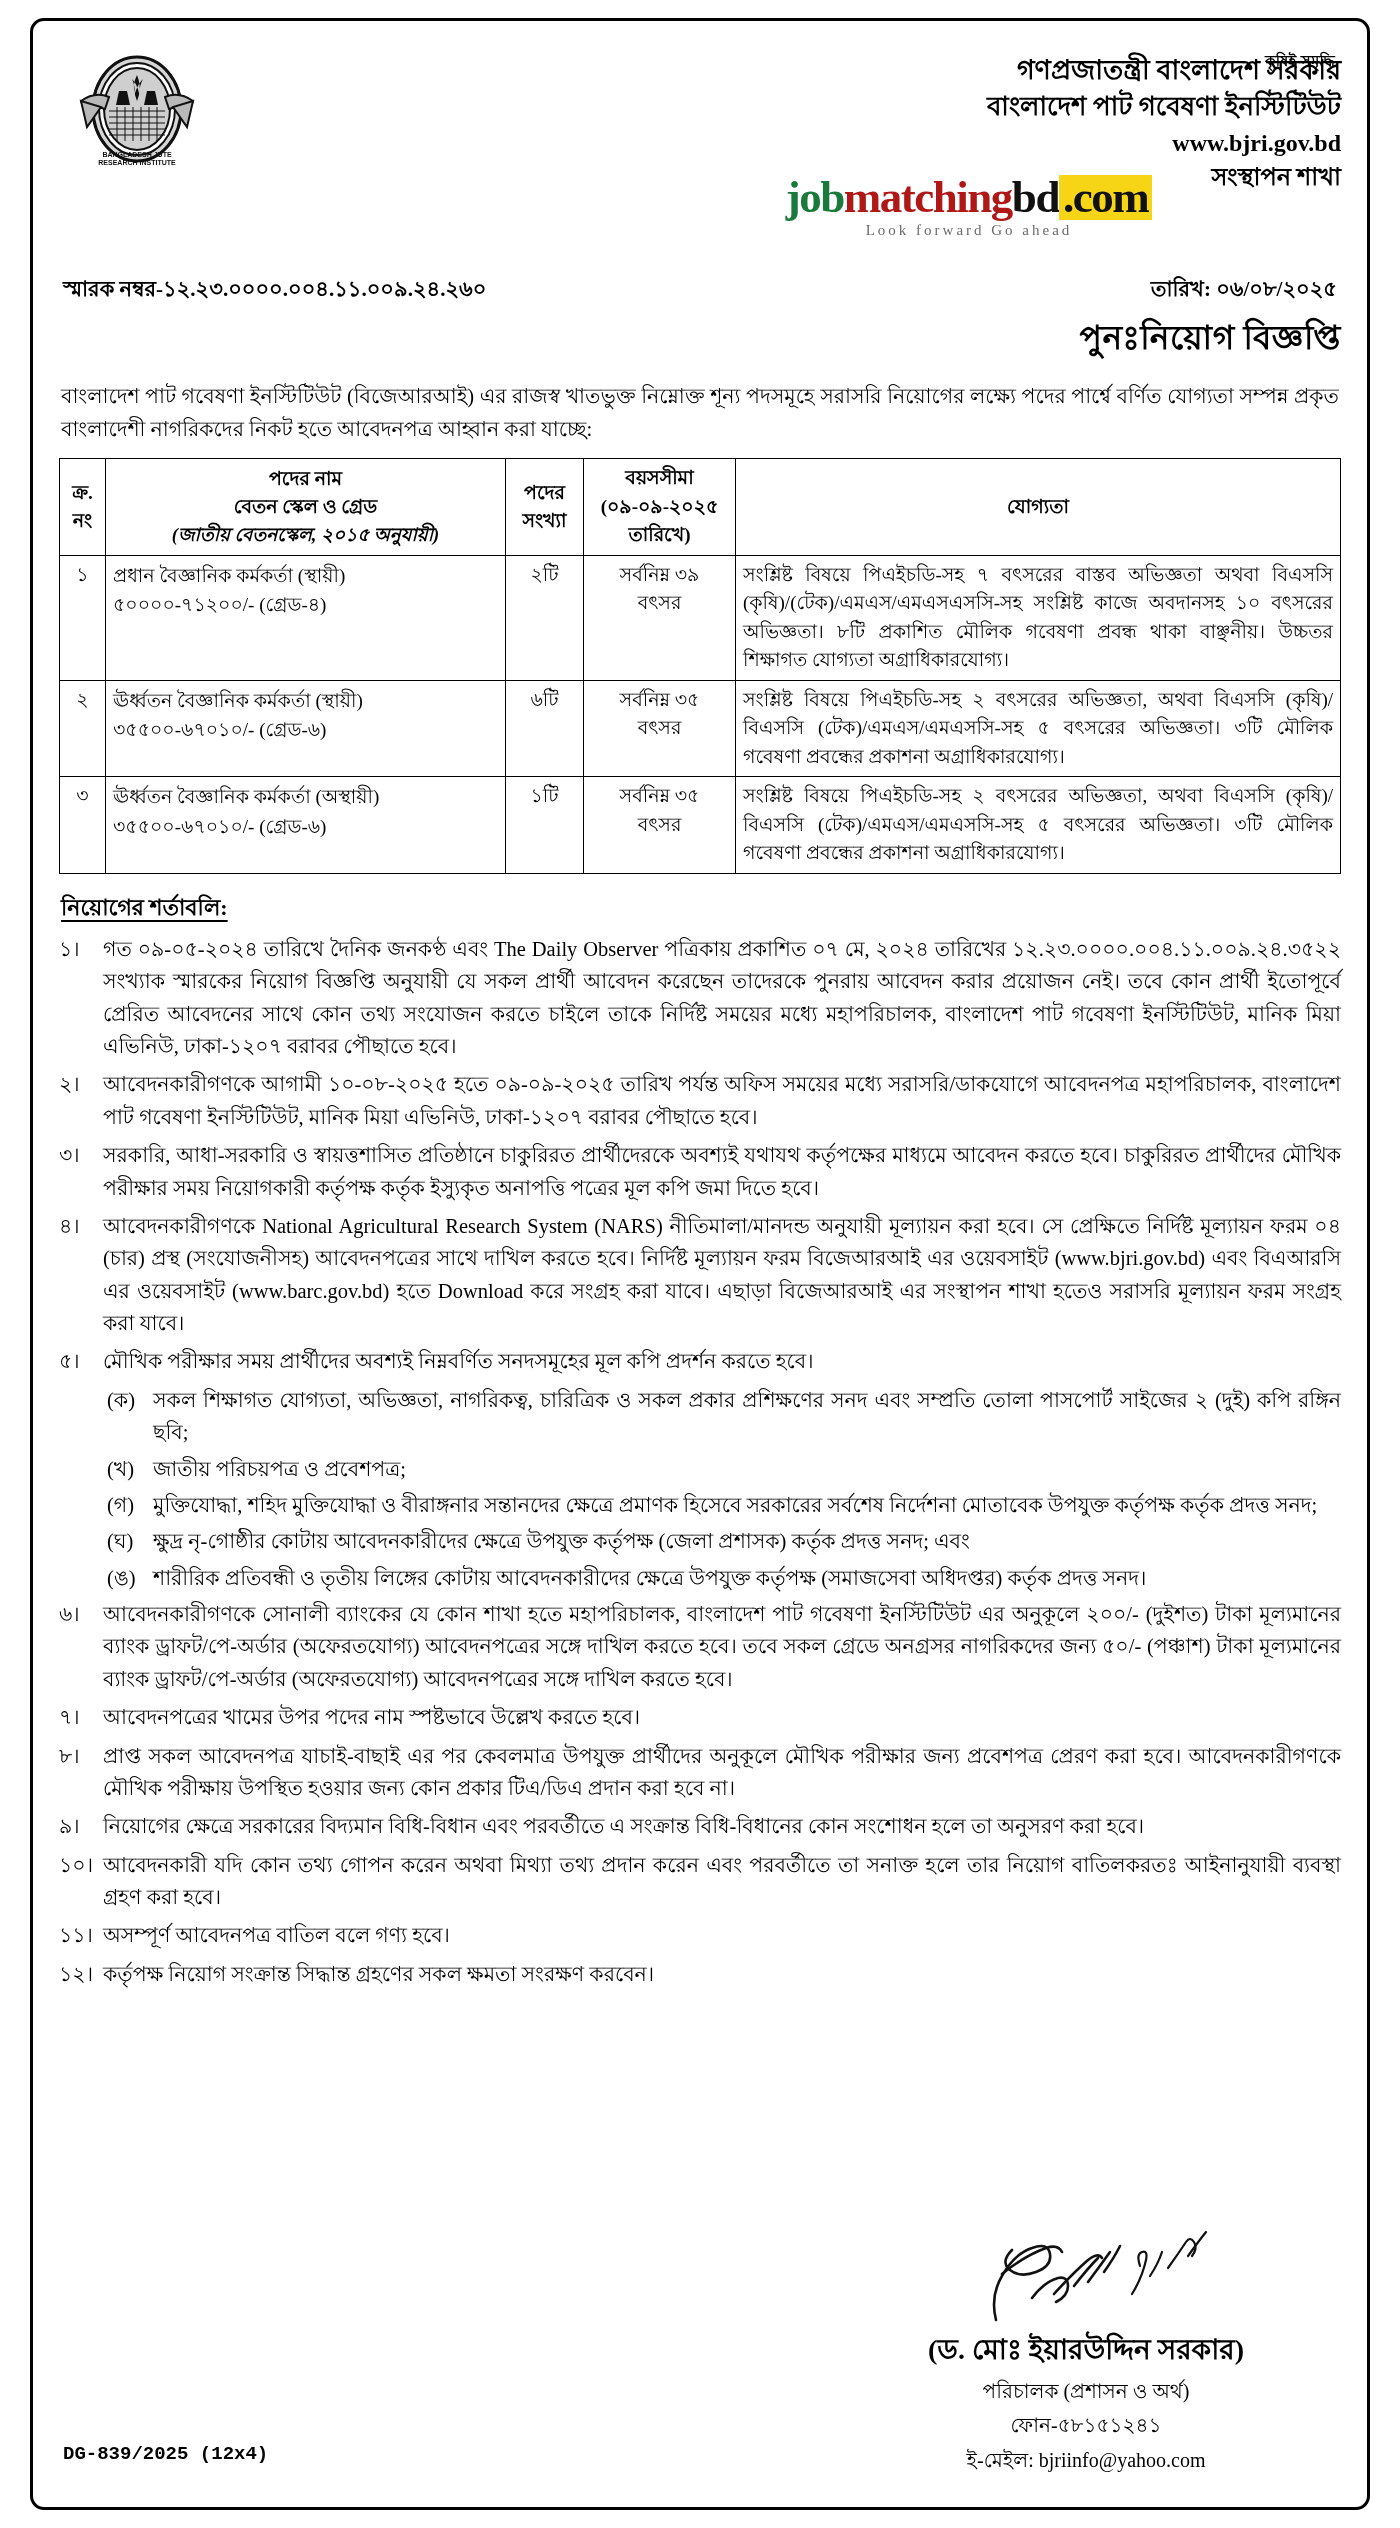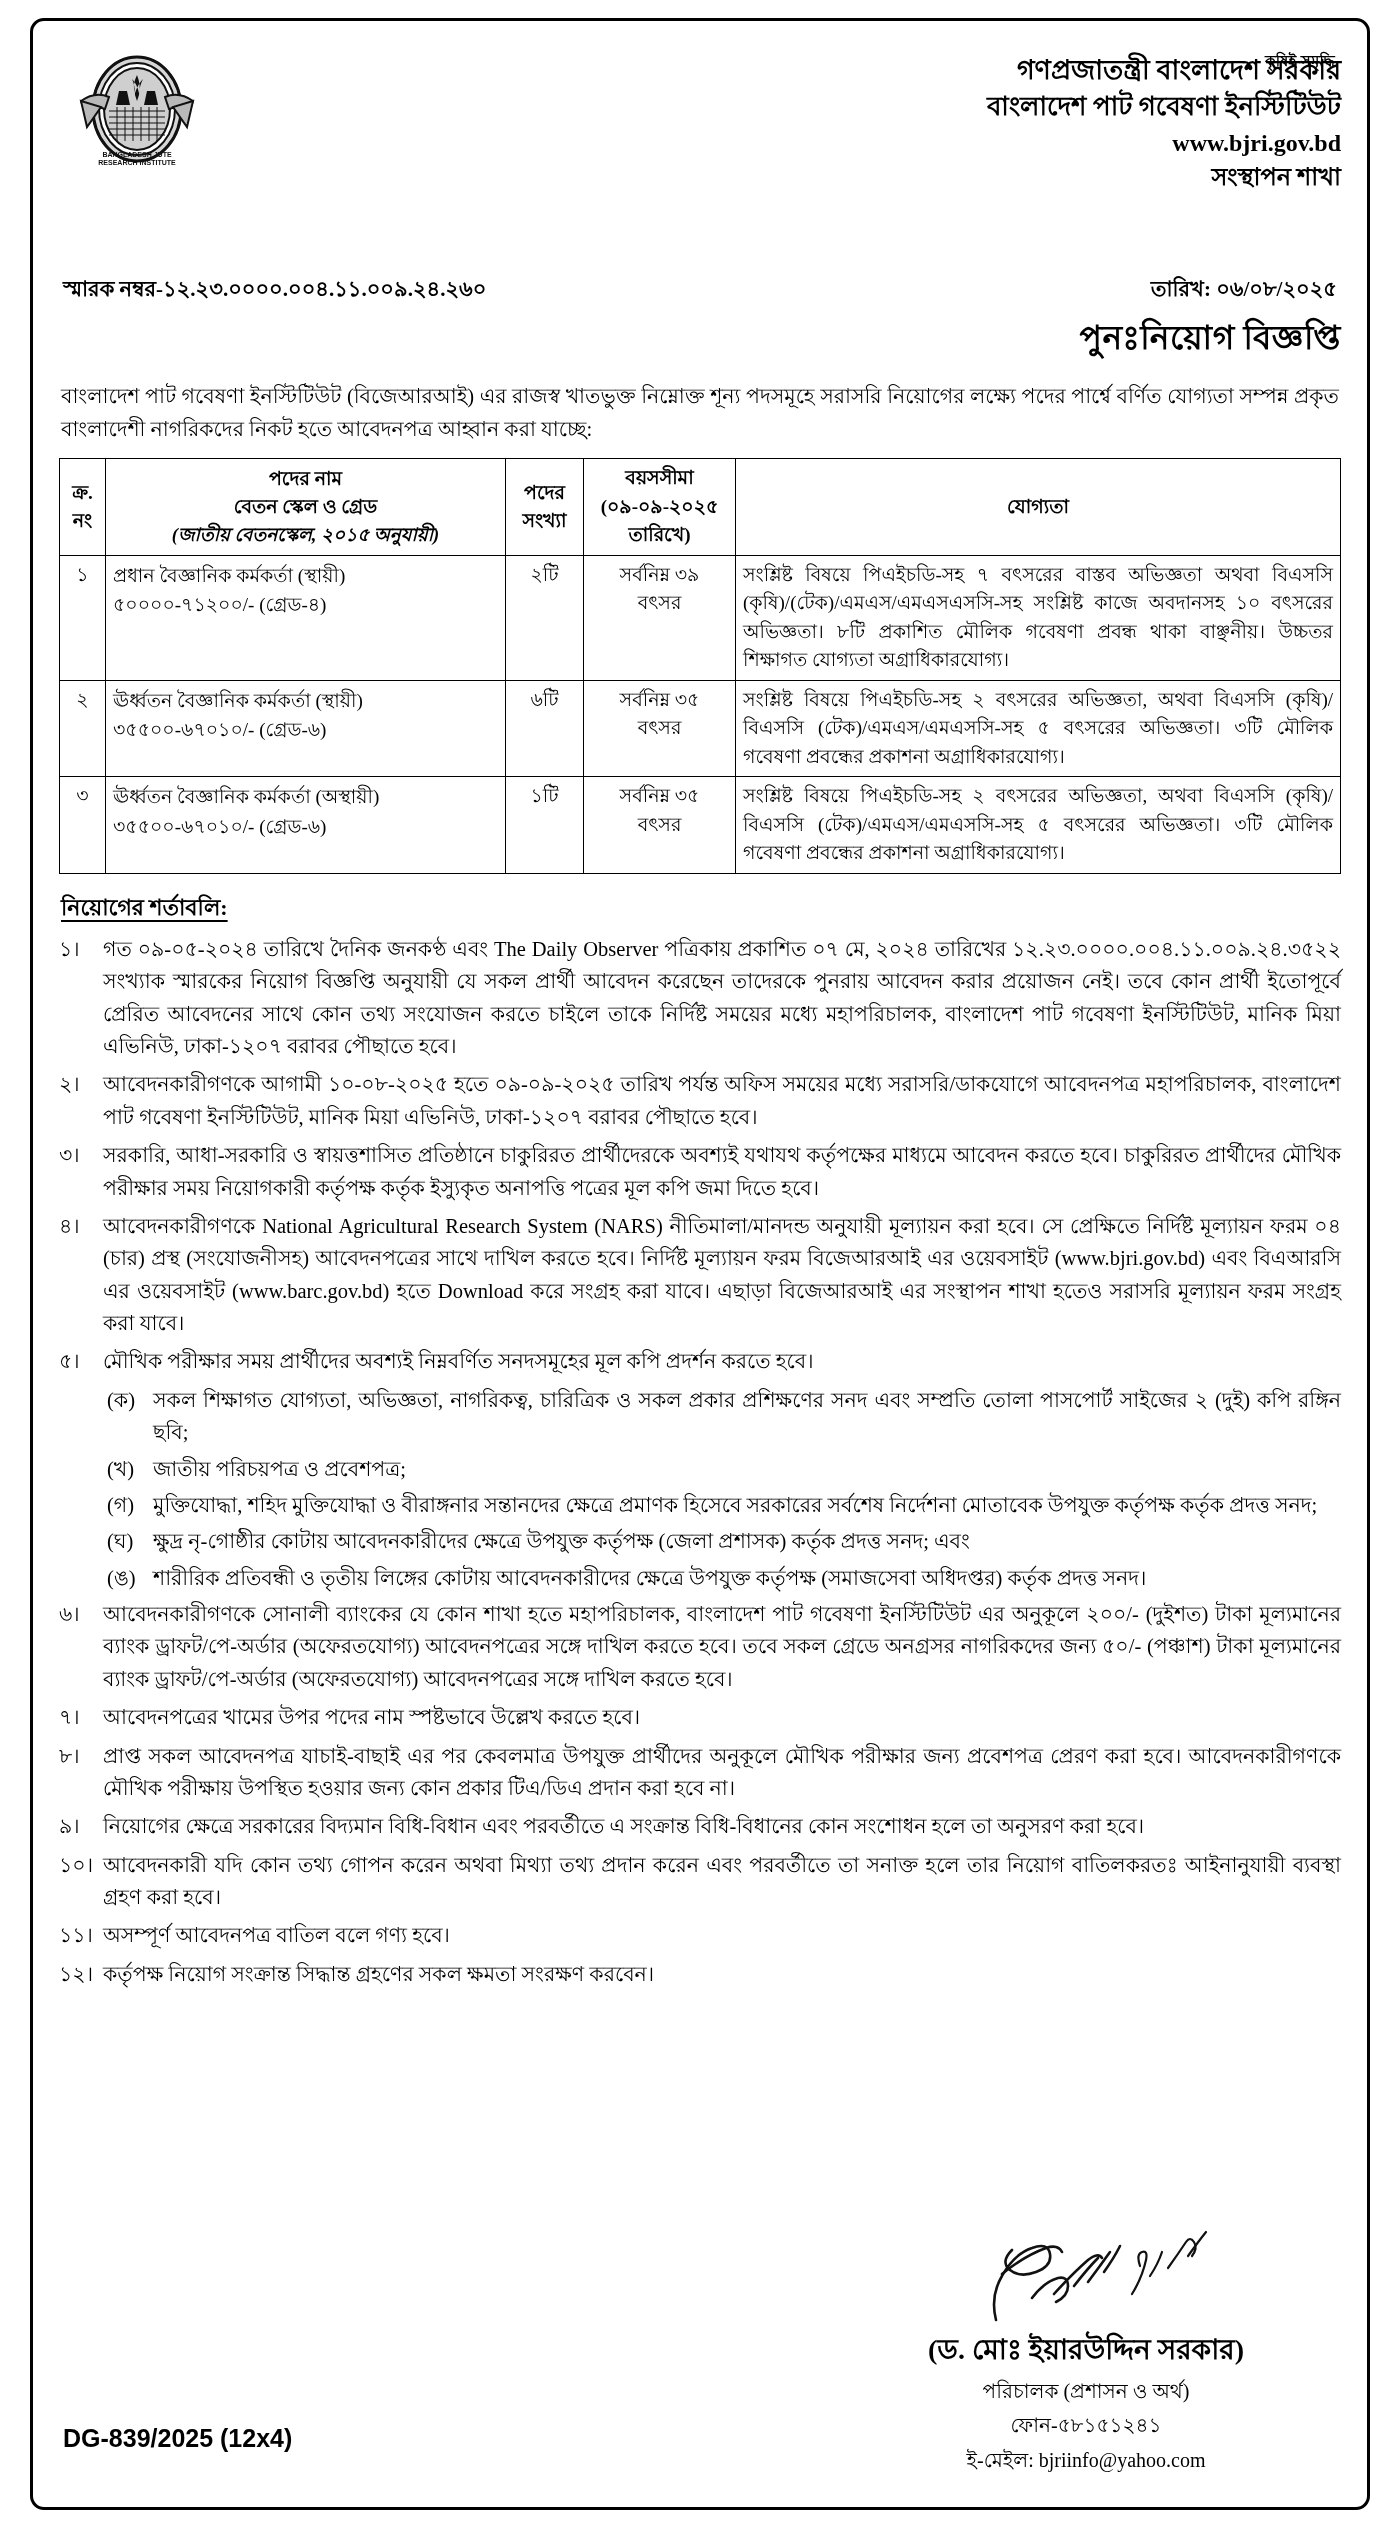--- a/index.html
+++ b/index.html
@@ -189,23 +189,23 @@
     right: 40px; bottom: 4px;
     width: 430px;
     text-align: center;
     font-size: 20px;
     line-height: 1.72;
   }
   .sig-svg { display: block; margin: 0 auto -6px auto; }
   .sig-name { font-weight: bold; font-size: 28px; }
   .dgcode {
     position: absolute;
-    left: 4px; bottom: 28px;
-    font-family: Liberation Sans, sans-serif;
-    font-size: 25px;
+    left: 4px; bottom: 16px;
+    font-family: Liberation Mono, monospace;
+    font-size: 19px;
     font-weight: bold;
   }
   .en { font-family: "Liberation Serif", serif; }
 </style>
 </head>
 <body>
 
 <div class="page">
  <div class="inner">
 
@@ -239,20 +239,24 @@
 
     <div class="slogan">কৃষিই সমৃদ্ধি</div>
 
     <div class="head-center">
       <div class="l l1">গণপ্রজাতন্ত্রী বাংলাদেশ সরকার</div>
       <div class="l l3">বাংলাদেশ পাট গবেষণা ইনস্টিটিউট</div>
       <div class="l l5 en">www.bjri.gov.bd</div>
       <div class="l l4">সংস্থাপন শাখা</div>
     </div>
 
+    <div class="watermark">
+      <div class="wm-main"><span class="g">job</span><span class="r">matching</span><span class="k">bd</span><span class="wm-yellowbox">.com</span></div>
+      <div class="wm-sub">Look forward Go ahead</div>
+    </div>
   </div>
 
   <div class="memoline">
     <div>স্মারক নম্বর-১২.২৩.০০০০.০০৪.১১.০০৯.২৪.২৬০</div>
     <div>তারিখ: ০৬/০৮/২০২৫</div>
   </div>
 
   <div class="doctitle">পুনঃনিয়োগ বিজ্ঞপ্তি</div>
 
   <div class="intro">বাংলাদেশ পাট গবেষণা ইনস্টিটিউট (বিজেআরআই) এর রাজস্ব খাতভুক্ত নিম্নোক্ত শূন্য পদসমূহে সরাসরি নিয়োগের লক্ষ্যে পদের পার্শ্বে বর্ণিত যোগ্যতা সম্পন্ন প্রকৃত বাংলাদেশী নাগরিকদের নিকট হতে আবেদনপত্র আহ্বান করা যাচ্ছে:</div>

